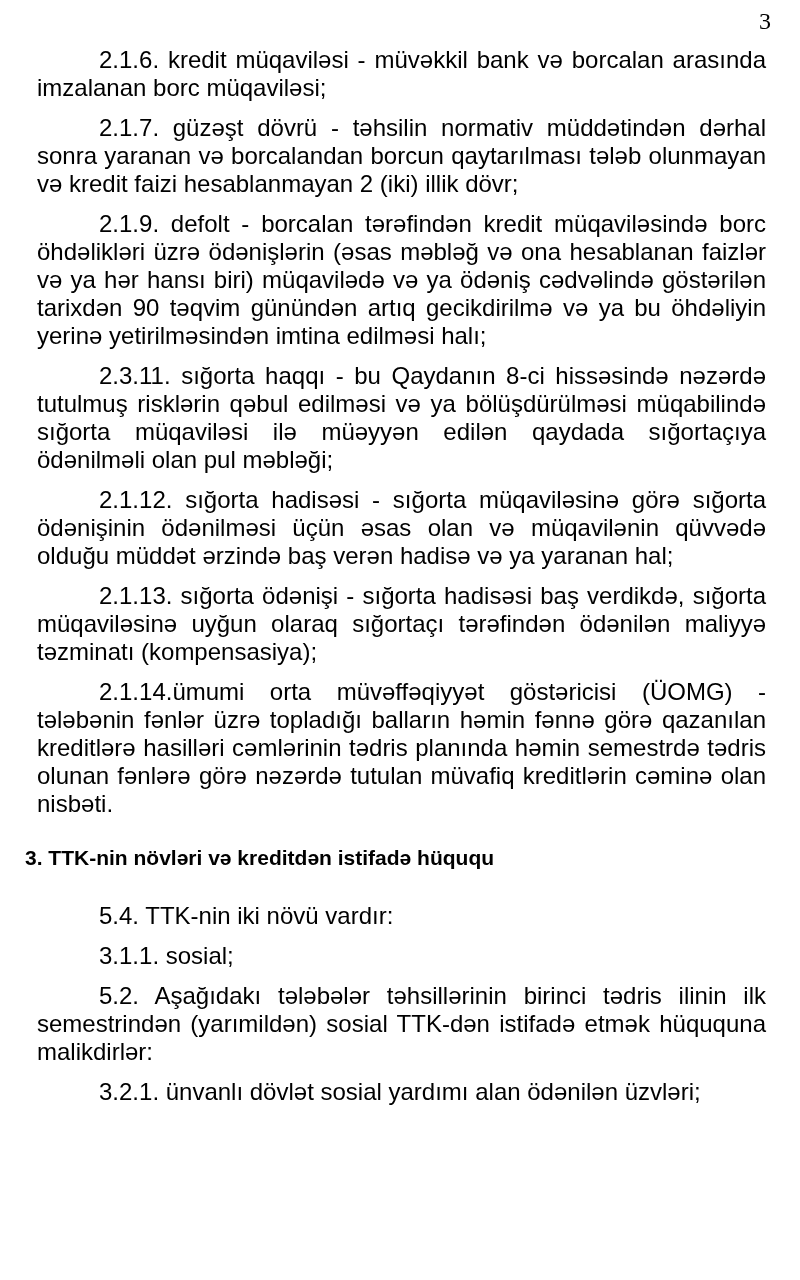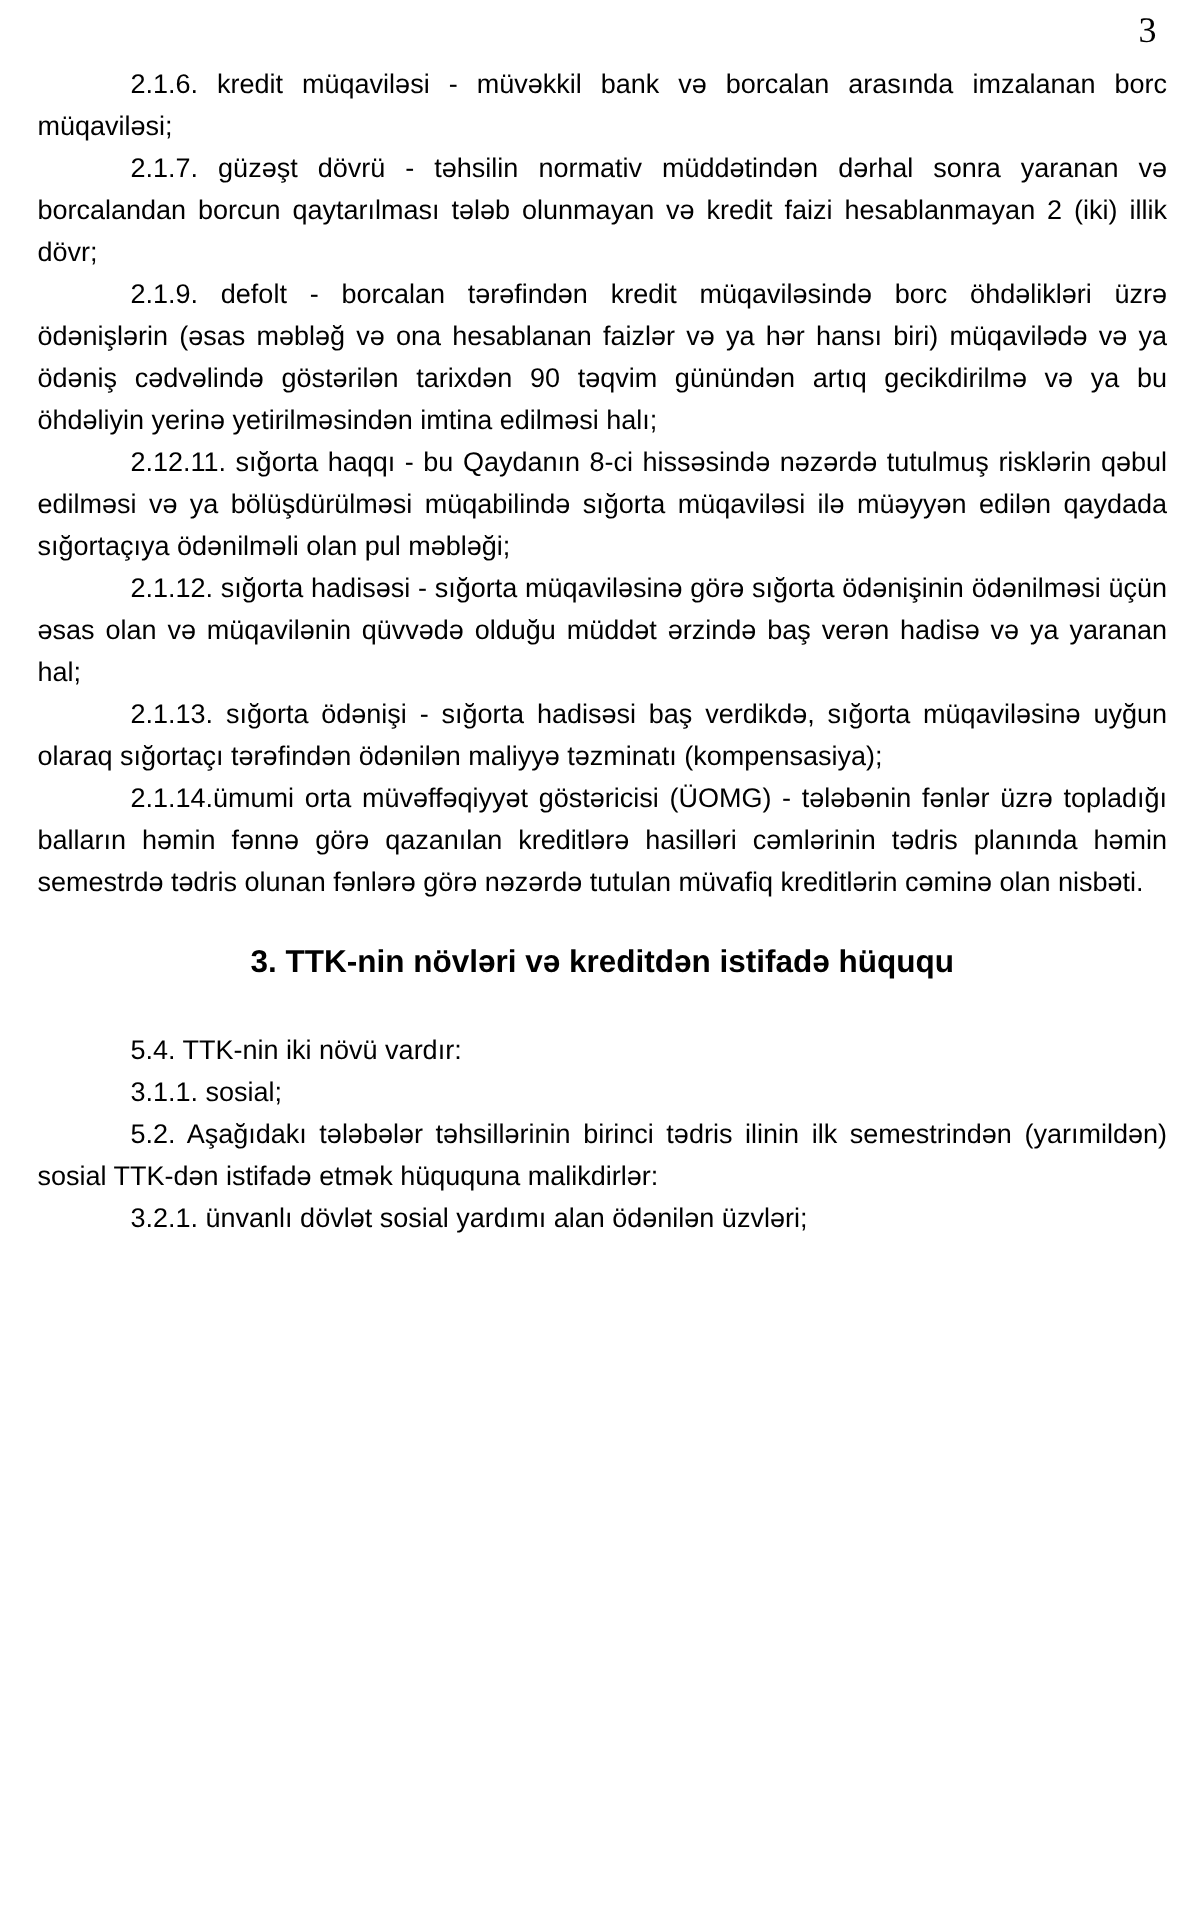--- a/index.html
+++ b/index.html
@@ -22,49 +22,49 @@
     font-family: "Liberation Serif", serif;
     font-size: 24px;
     line-height: 26px;
     text-align: right;
     padding-right: 7px;
   }
   .doc-body {
     margin-top: 8px;
   }
   .doc-body p {
-    margin: 0;
-    font-size: 18px;
+    margin: 12px;
+    font-size: 24px;
     line-height: 28px;
     text-align: justify;
     text-indent: 62px;
     letter-spacing: 0;
   }
   .doc-body h2 {
     font-size: 21px;
     line-height: 28px;
     font-weight: bold;
-    text-align: center;
+    text-align: left;
     text-indent: 0;
     margin: 26px 0 30px 0;
   }
 </style>
 </head>
 <body>
 
 <div class="page">
 
   <div class="page-number">3</div>
 
   <div class="doc-body">
 
     <p>2.1.6. kredit müqaviləsi - müvəkkil bank və borcalan arasında imzalanan borc müqaviləsi;</p>
     <p>2.1.7. güzəşt dövrü - təhsilin normativ müddətindən dərhal sonra yaranan və borcalandan borcun qaytarılması tələb olunmayan və kredit faizi hesablanmayan 2 (iki) illik dövr;</p>
     <p>2.1.9. defolt - borcalan tərəfindən kredit müqaviləsində borc öhdəlikləri üzrə ödənişlərin (əsas məbləğ və ona hesablanan faizlər və ya hər hansı biri) müqavilədə və ya ödəniş cədvəlində göstərilən tarixdən 90 təqvim günündən artıq gecikdirilmə və ya bu öhdəliyin yerinə yetirilməsindən imtina edilməsi halı;</p>
-    <p>2.12.11. sığorta haqqı - bu Qaydanın 8-ci hissəsində nəzərdə tutulmuş risklərin qəbul edilməsi və ya bölüşdürülməsi müqabilində sığorta müqaviləsi ilə müəyyən edilən qaydada sığortaçıya ödənilməli olan pul məbləği;</p>
+    <p>2.3.11. sığorta haqqı - bu Qaydanın 8-ci hissəsində nəzərdə tutulmuş risklərin qəbul edilməsi və ya bölüşdürülməsi müqabilində sığorta müqaviləsi ilə müəyyən edilən qaydada sığortaçıya ödənilməli olan pul məbləği;</p>
     <p>2.1.12. sığorta hadisəsi - sığorta müqaviləsinə görə sığorta ödənişinin ödənilməsi üçün əsas olan və müqavilənin qüvvədə olduğu müddət ərzində baş verən hadisə və ya yaranan hal;</p>
     <p>2.1.13. sığorta ödənişi - sığorta hadisəsi baş verdikdə, sığorta müqaviləsinə uyğun olaraq sığortaçı tərəfindən ödənilən maliyyə təzminatı (kompensasiya);</p>
     <p>2.1.14.ümumi orta müvəffəqiyyət göstəricisi (ÜOMG) - tələbənin fənlər üzrə topladığı balların həmin fənnə görə qazanılan kreditlərə hasilləri cəmlərinin tədris planında həmin semestrdə tədris olunan fənlərə görə nəzərdə tutulan müvafiq kreditlərin cəminə olan nisbəti.</p>
 
     <h2>3. TTK-nin növləri və kreditdən istifadə hüququ</h2>
 
     <p>5.4. TTK-nin iki növü vardır:</p>
     <p>3.1.1. sosial;</p>
     <p>5.2. Aşağıdakı tələbələr təhsillərinin birinci tədris ilinin ilk semestrindən (yarımildən) sosial TTK-dən istifadə etmək hüququna malikdirlər:</p>
     <p>3.2.1. ünvanlı dövlət sosial yardımı alan ödənilən üzvləri;</p>

